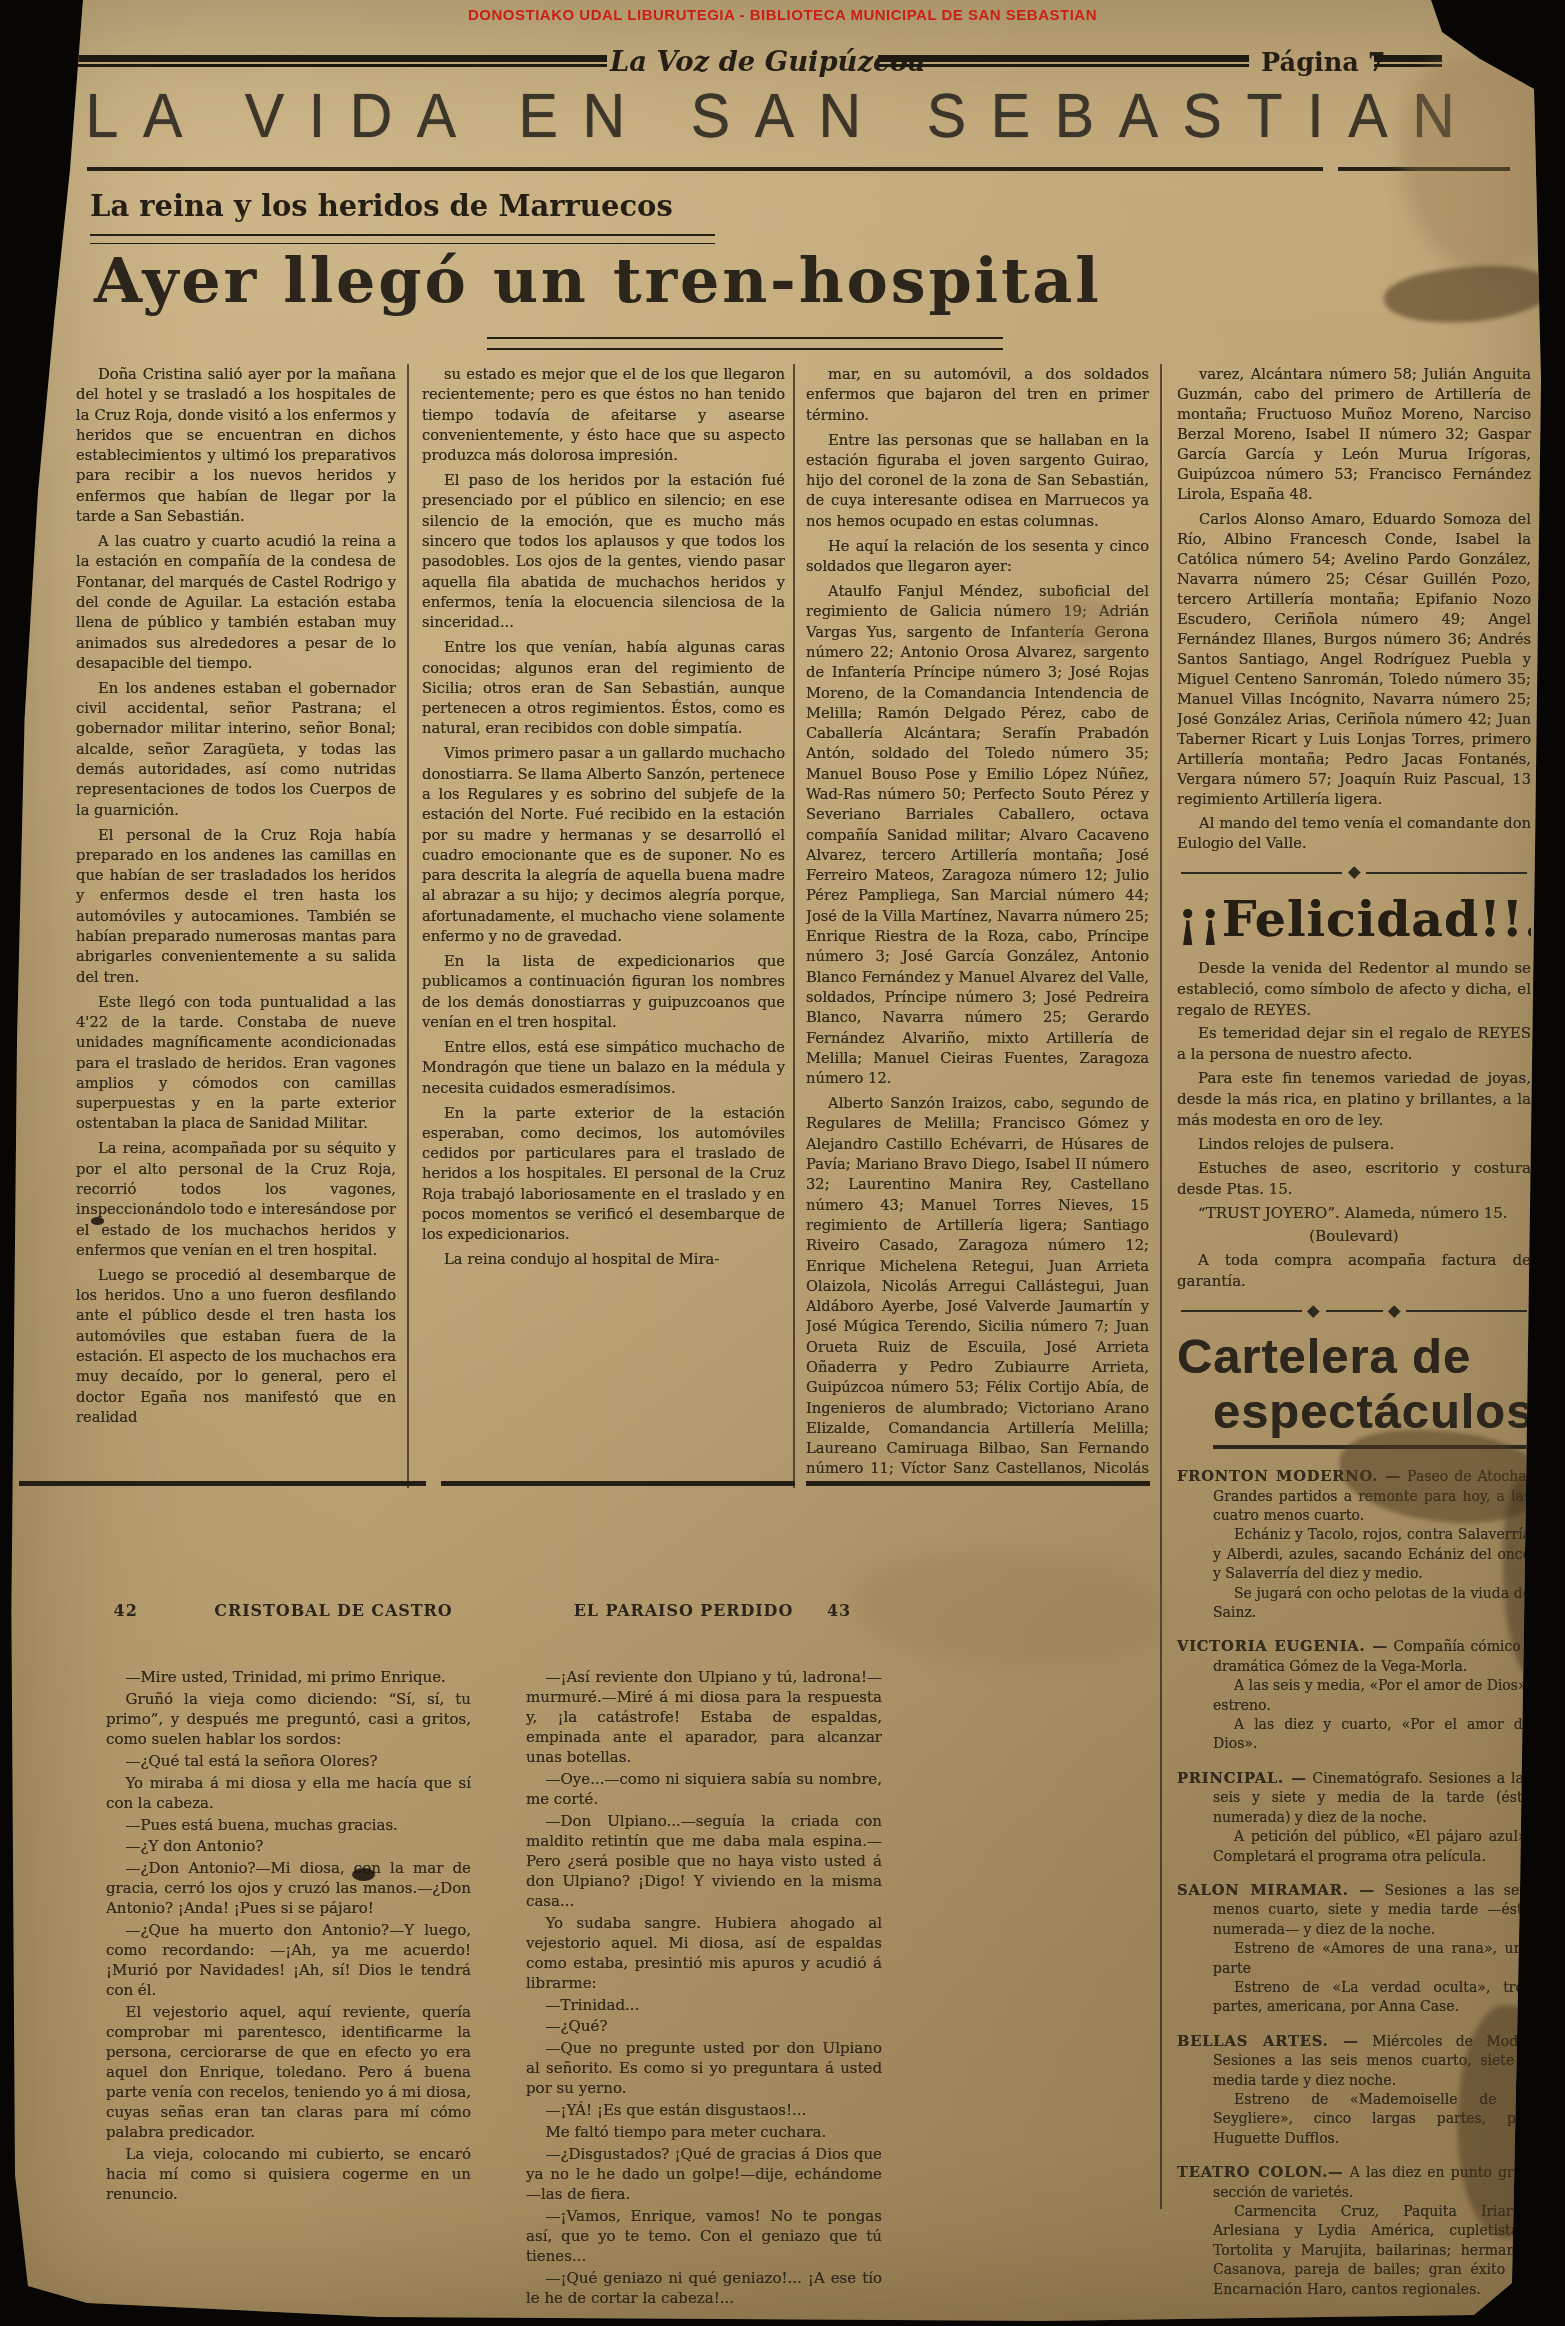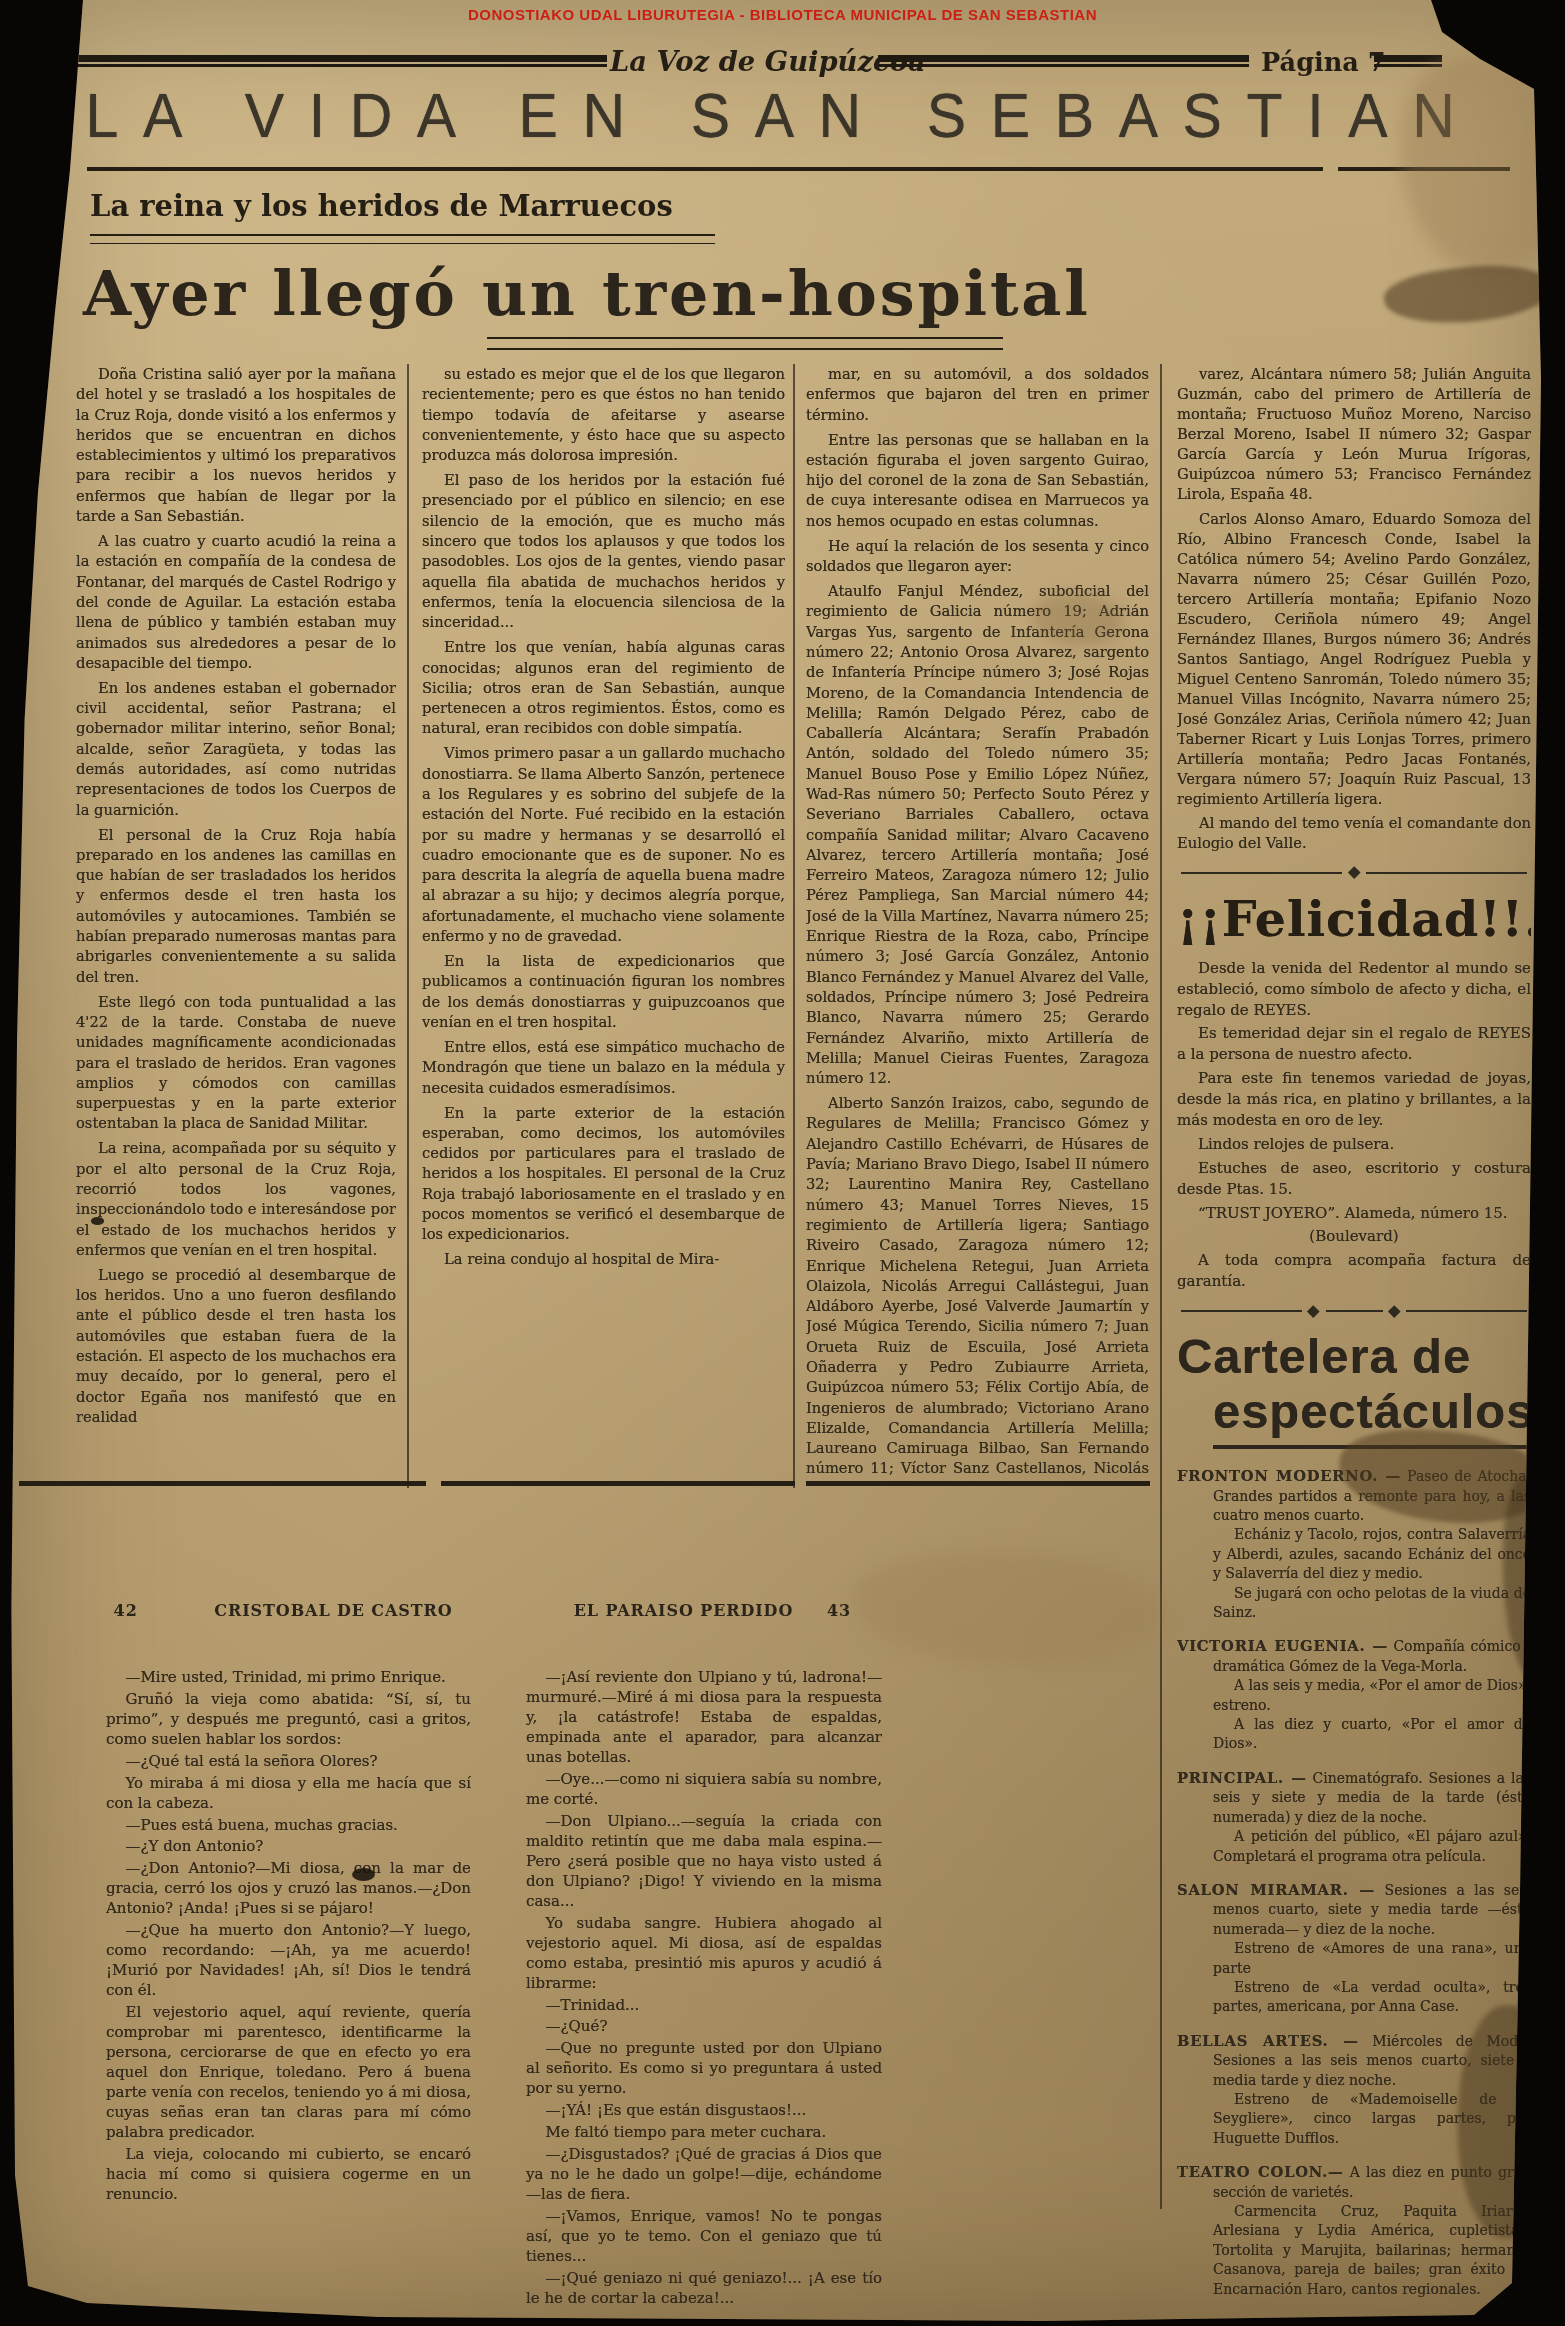--- a/index.html
+++ b/index.html
@@ -57,23 +57,23 @@
   .title-rule{position:absolute;top:167px;height:3.8px;background:#241e14;}
 
   
   .kicker{
     position:absolute;top:189px;left:90px;
     font-family:"DejaVu Serif",serif;font-weight:700;font-size:29px;color:#241e14;white-space:nowrap;
   }
   .kicker-rule{position:absolute;top:234px;left:90px;width:625px;height:6.6px;
     border-top:2.8px solid #241e14;border-bottom:0.9px solid #241e14;}
   .headline{
-    position:absolute;top:244px;left:83px;
+    position:absolute;top:244px;left:94px;
     font-family:"DejaVu Serif",serif;font-weight:700;font-size:62px;letter-spacing:2.8px;
-    color:#2b251b;white-space:nowrap;margin-top:13px;
+    color:#2b251b;white-space:nowrap;
   }
   .headline-rule{position:absolute;top:337px;left:487px;width:516px;height:8.5px;
     border-top:2.8px solid #241e14;border-bottom:2.8px solid #241e14;}
 
   
   .col{position:absolute;top:364px;height:1117px;overflow:hidden;
     font-size:14.7px;line-height:20.3px;color:#332b1e;text-align:justify;
     text-shadow:0 0 0.5px rgba(46,36,18,.75);}
   .col p{margin:0 0 4.7px;text-indent:1.5em;}
   .vdiv{position:absolute;width:1.9px;background:rgba(45,38,28,.72);}
@@ -257,21 +257,21 @@
   </div>
 
   <div class="folletin-header">
     <span class="fh-num-left">42</span>
     <span class="fh-author">CRISTOBAL DE CASTRO</span>
     <span class="fh-title">EL PARAISO PERDIDO</span>
     <span class="fh-num-right">43</span>
   </div>
   <div class="novel-col" style="left:106px;width:365px;">
       <p>—Mire usted, Trinidad, mi primo Enrique.</p>
-      <p>Gruñó la vieja como abatida: “Sí, sí, tu primo”, y después me preguntó, casi a gritos, como suelen hablar los sordos:</p>
+      <p>Gruñó la vieja como diciendo: “Sí, sí, tu primo”, y después me preguntó, casi a gritos, como suelen hablar los sordos:</p>
       <p>—¿Qué tal está la señora Olores?</p>
       <p>Yo miraba á mi diosa y ella me hacía que sí con la cabeza.</p>
       <p>—Pues está buena, muchas gracias.</p>
       <p>—¿Y don Antonio?</p>
       <p>—¿Don Antonio?—Mi diosa, con la mar de gracia, cerró los ojos y cruzó las manos.—¿Don Antonio? ¡Anda! ¡Pues si se pájaro!</p>
       <p>—¿Que ha muerto don Antonio?—Y luego, como recordando: —¡Ah, ya me acuerdo! ¡Murió por Navidades! ¡Ah, sí! Dios le tendrá con él.</p>
       <p>El vejestorio aquel, aquí reviente, quería comprobar mi parentesco, identificarme la persona, cerciorarse de que en efecto yo era aquel don Enrique, toledano. Pero á buena parte venía con recelos, teniendo yo á mi diosa, cuyas señas eran tan claras para mí cómo palabra predicador.</p>
       <p>La vieja, colocando mi cubierto, se encaró hacia mí como si quisiera cogerme en un renuncio.</p>
     </div>
   <div class="novel-col" style="left:490px;width:356px;margin-left:36px;">

